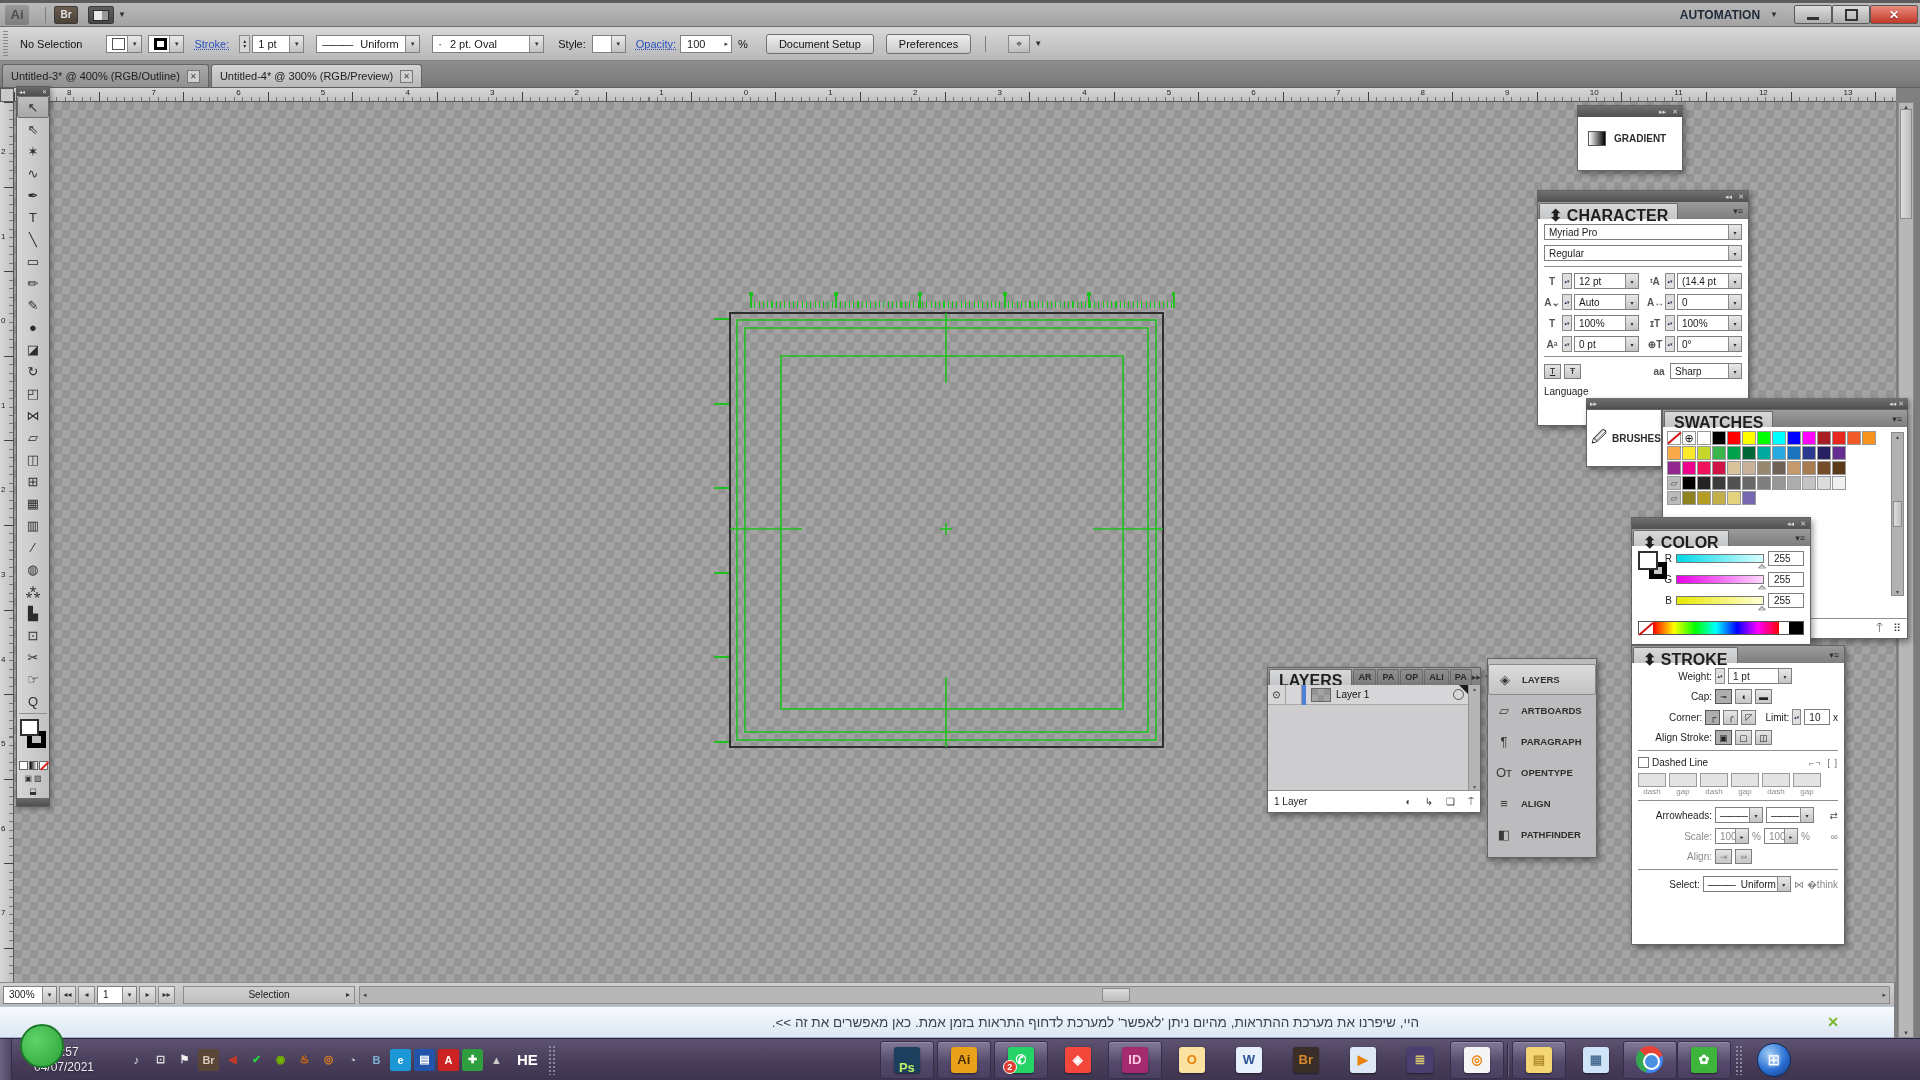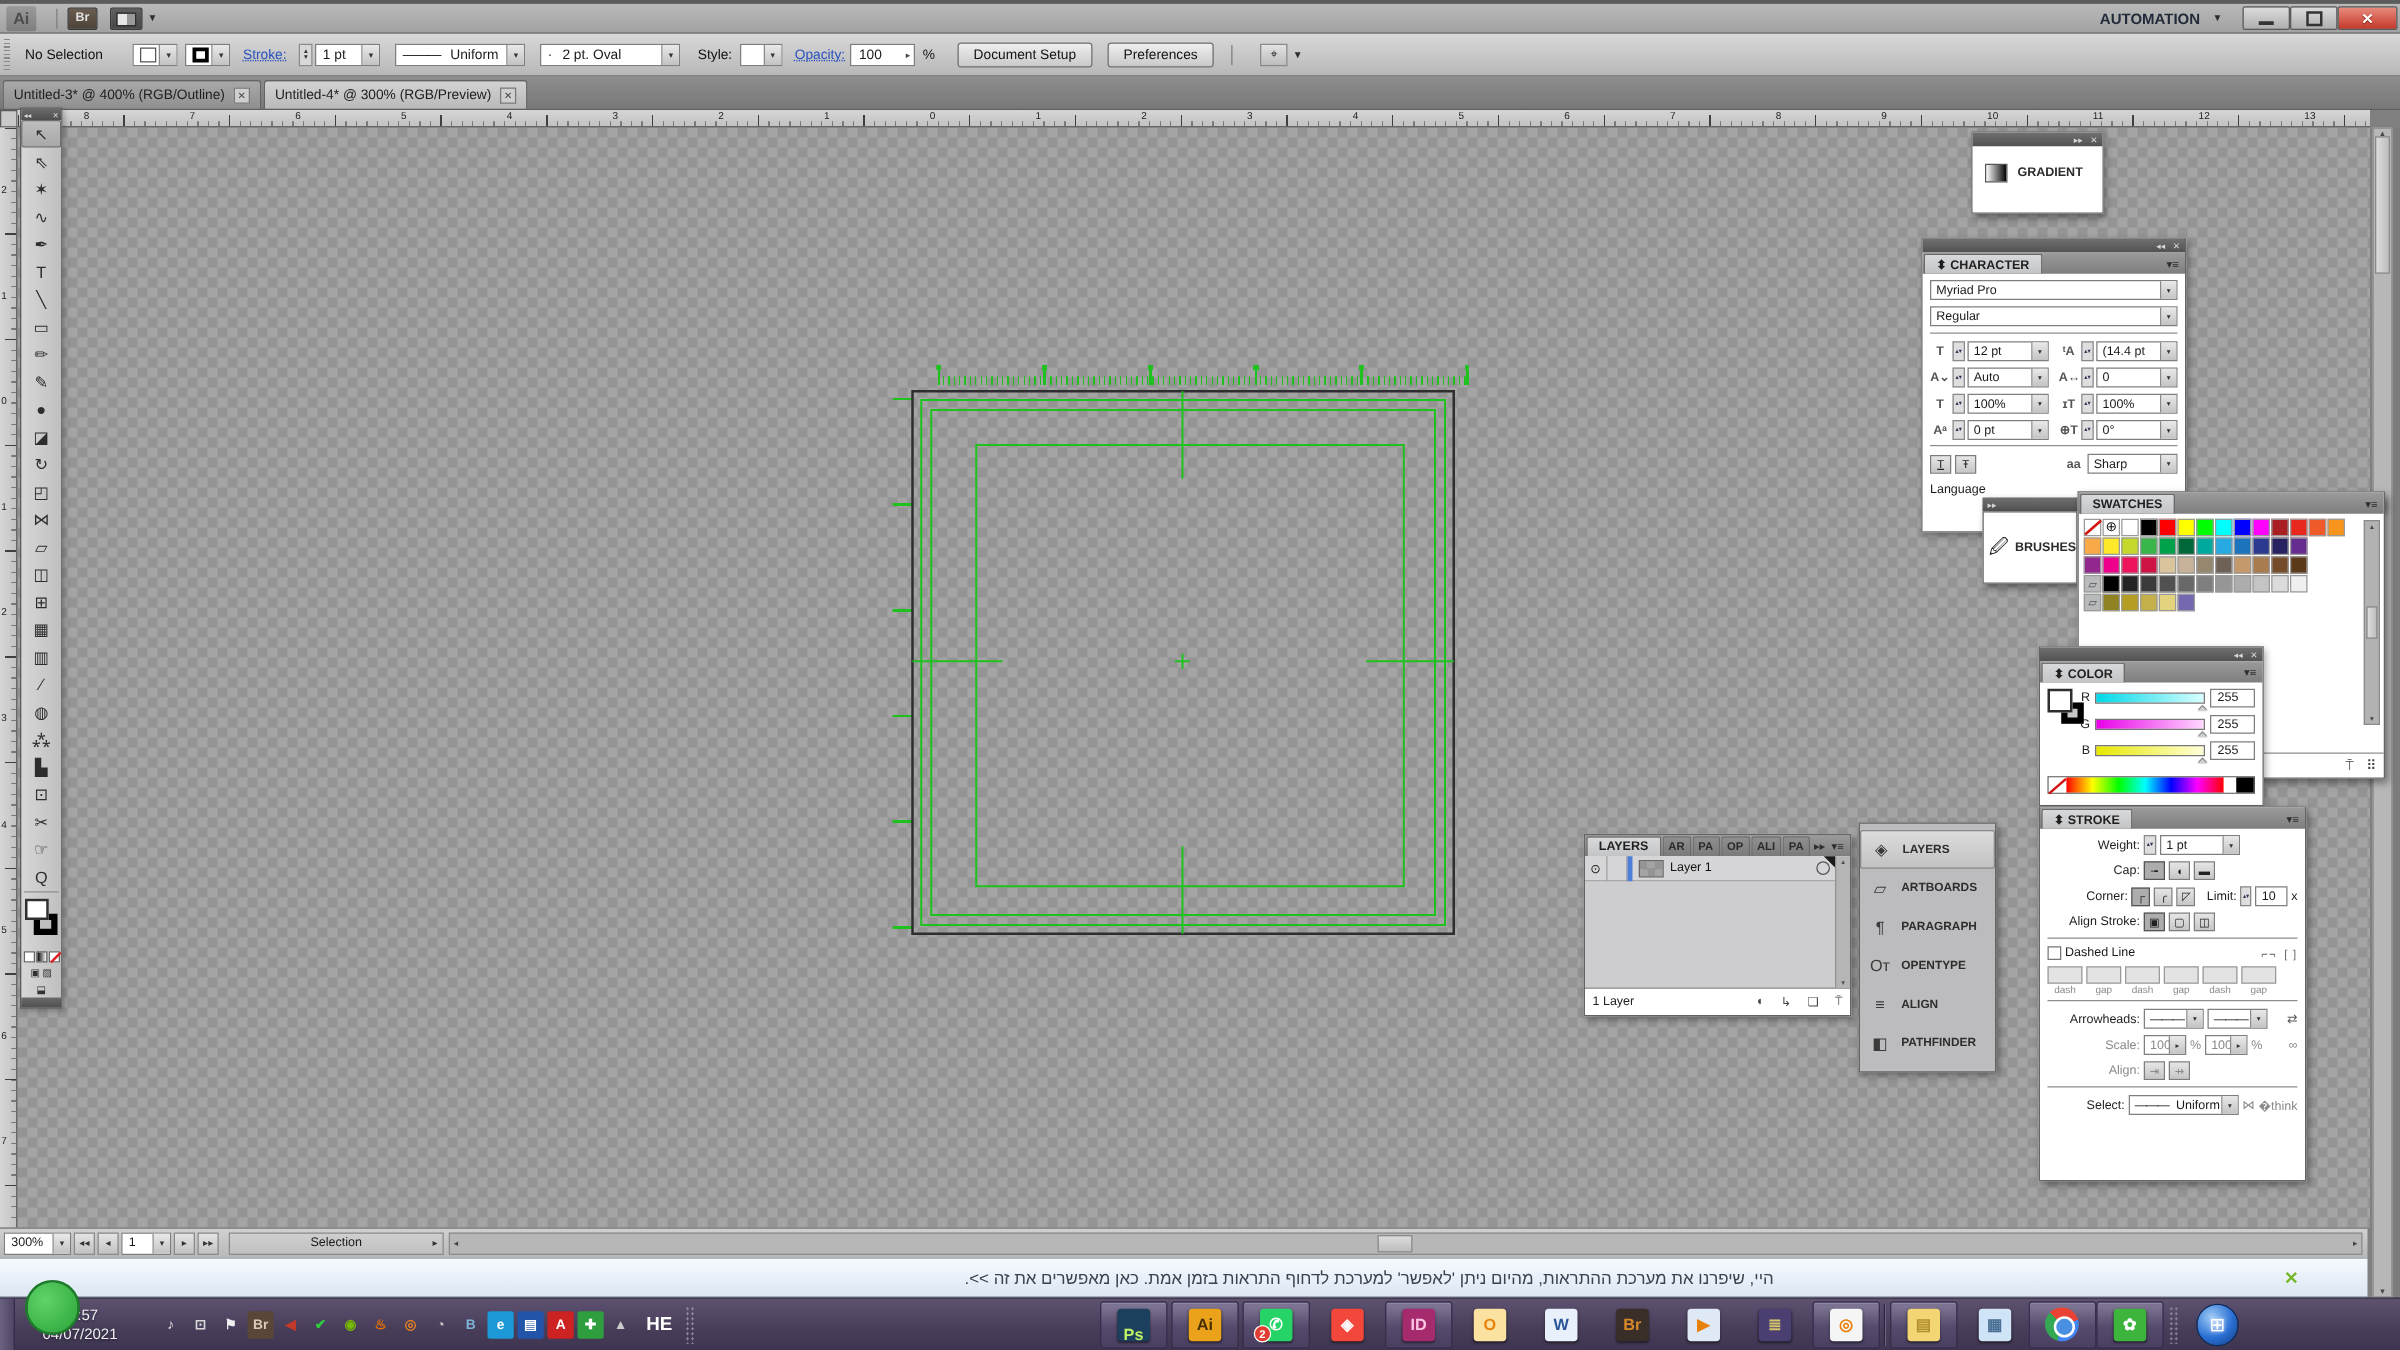--- a/index.html
+++ b/index.html
@@ -117,21 +117,21 @@
   .cbtn.none::after { content:""; position:absolute; left:-1px; top:3px; width:11px; height:1.5px; background:#d22; transform:rotate(-45deg); }
   .mode-row { display:flex; justify-content:center; gap:2px; padding:2px 0; font-size:8px; color:#333; }
   .toolbar-foot { height:8px; background:linear-gradient(#6b6b6b,#4f4f4f); }
 
   
   .panel { position:absolute; background:#ffffff; border:1px solid #646464; box-shadow:2px 3px 6px rgba(0,0,0,.4); font-size:10px; }
   .minihead { height:11px; background:linear-gradient(#707070,#515151); display:flex; justify-content:flex-end; gap:6px;
     align-items:center; color:#d8d8d8; font-size:7px; padding:0 4px; }
   .ptabrow { height:17px; background:linear-gradient(#9b9b9b,#7e7e7e); display:flex; align-items:flex-end; }
   .ptab { height:16px; padding:2px 9px 0; background:linear-gradient(#d8d9db,#c3c4c6); border:1px solid #6a6a6a; border-bottom:none;
-    font-weight:bold; font-size:10px; color:#1f1f1f; margin-left:1px; border-radius:2px 2px 0 0; white-space:nowrap; }
+    font-weight:bold; font-size:16px; color:#1f1f1f; margin-left:1px; border-radius:2px 2px 0 0; white-space:nowrap; }
   .pmenu { margin-left:auto; color:#2e2e2e; font-size:9px; padding:0 5px 3px 0; }
   .pbody { padding:5px 6px; }
   .field { height:16px; background:#fff; border:1px solid #7f7f7f; display:flex; align-items:center; padding:0 14px 0 4px; position:relative; font-size:10px; }
   .field .dd-arrow { position:absolute; right:0; top:0; bottom:0; width:13px; background:linear-gradient(#e9e9e9,#c4c4c4);
     border-left:1px solid #8a8a8a; font-size:6px; display:flex; align-items:center; justify-content:center; color:#333; }
   .mini-spin { width:10px; height:16px; border:1px solid #8a8a8a; background:#dedede; font-size:5px; color:#335;
     display:flex; flex-direction:column; align-items:center; justify-content:center; line-height:4px; }
   .prow { display:flex; align-items:center; gap:3px; margin-bottom:5px; }
   .pdivider { height:1px; background:#8f8f8f; margin:4px 0 6px; }
   .ficon { width:16px; text-align:center; color:#555; font-size:10px; font-weight:bold; }
@@ -146,21 +146,21 @@
   #character-panel { left:1537px; top:190px; width:212px; height:236px; z-index:5; }
   #character-panel .grid2 { display:grid; grid-template-columns:1fr 1fr; column-gap:8px; row-gap:5px; }
   .cfield { display:flex; align-items:center; gap:2px; }
   .cfield .field { flex:1; }
 
   
   #swgroup-head { left:1586px; top:398px; width:322px; height:11px; z-index:6; position:absolute;
     background:linear-gradient(#707070,#515151); display:flex; align-items:center; color:#d8d8d8; font-size:7px; padding:0 4px; justify-content:space-between; box-shadow:2px 2px 5px rgba(0,0,0,.35);}
   #brushes-panel { left:1586px; top:409px; width:76px; height:58px; z-index:6; display:flex; align-items:center; gap:5px; padding:4px; }
   .brush-icon { font-size:15px; color:#222; }
-  #swatches-panel { left:1662px; top:393px; width:246px; height:230px; z-index:6; }
+  #swatches-panel { left:1662px; top:409px; width:246px; height:230px; z-index:6; }
   .sw-grid-row { display:flex; gap:1px; margin-bottom:1px; }
   .sw { width:14px; height:14px; border:1px solid #9a9a9a; position:relative; }
   .sw-none { background:#fff; }
   .sw-none::after { content:""; position:absolute; left:-2px; top:5px; width:17px; height:2px; background:#d41111; transform:rotate(-41deg); }
   .sw-reg { background:#fff; color:#111; font-size:11px; line-height:12px; text-align:center; }
   .sw-reg::after { content:"⊕"; }
   .sw-folder { background:#b9babc; color:#555; font-size:9px; text-align:center; line-height:12px; }
   .sw-folder::after { content:"▱"; }
   .sw-scroll { position:absolute; right:3px; top:22px; bottom:42px; width:13px; background:#b2b2b2; border:1px solid #8a8a8a;
     display:flex; flex-direction:column; justify-content:space-between; align-items:center; font-size:6px; color:#444; }

